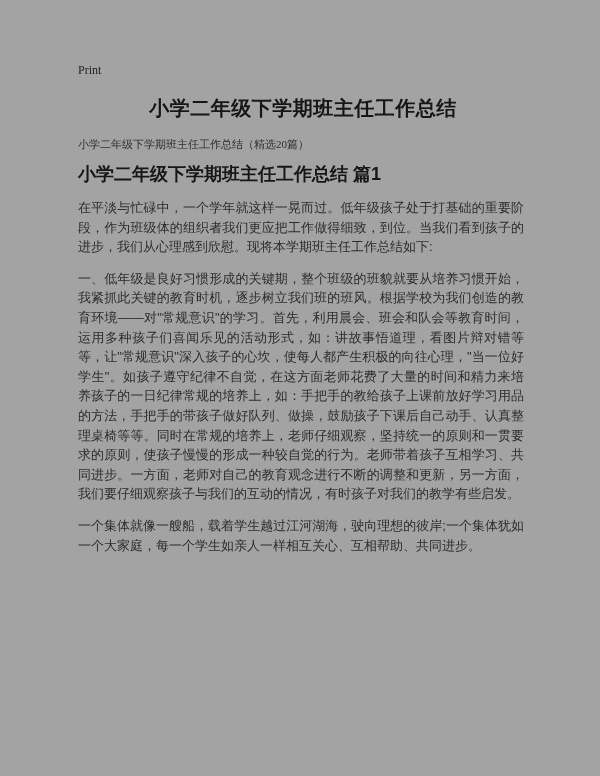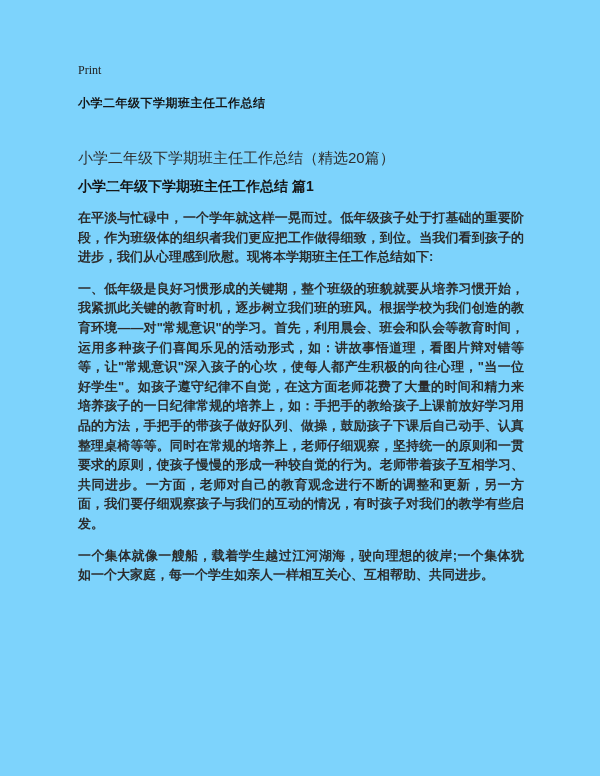--- a/index.html
+++ b/index.html
@@ -11,56 +11,56 @@
     width: 600px;
     height: 776px;
     overflow: hidden;
     font-family: "Liberation Sans", sans-serif;
   }
   .page {
     box-sizing: border-box;
     width: 600px;
     height: 776px;
     padding: 60px 72px 0 78px;
-    background: #7dd3fc;
+    background: #a3a3a3;
   }
   .print-link {
     display: inline-block;
     font-family: "Liberation Serif", serif;
     font-size: 12px;
     color: #222222;
     text-decoration: none;
     cursor: pointer;
   }
   h1.title {
-    font-size: 12px;
+    font-size: 20px;
     font-weight: bold;
-    text-align: left;
+    text-align: center;
     color: #161616;
     margin: 17px 0 0 0;
     letter-spacing: 0.5px;
   }
   .subtitle {
-    font-size: 15px;
+    font-size: 11px;
     color: #2e2e2e;
-    margin-top: 37px;
+    margin-top: 15px;
+    font-family: Liberation Serif, serif;
   }
   h2.section-heading {
-    font-size: 14px;
+    font-size: 18px;
     font-weight: bold;
     color: #161616;
     margin: 10px 0 0 0;
   }
   p.para {
     font-size: 13px;
     line-height: 19.6px;
     color: #2c2c2c;
     text-align: justify;
     margin: 12px 4px 0 0;
-    font-weight: bold;
   }
 </style>
 </head>
 <body>
 
 <div class="page">
   <a href="#" class="print-link">Print</a>
 
   <h1 class="title">小学二年级下学期班主任工作总结</h1>
 

